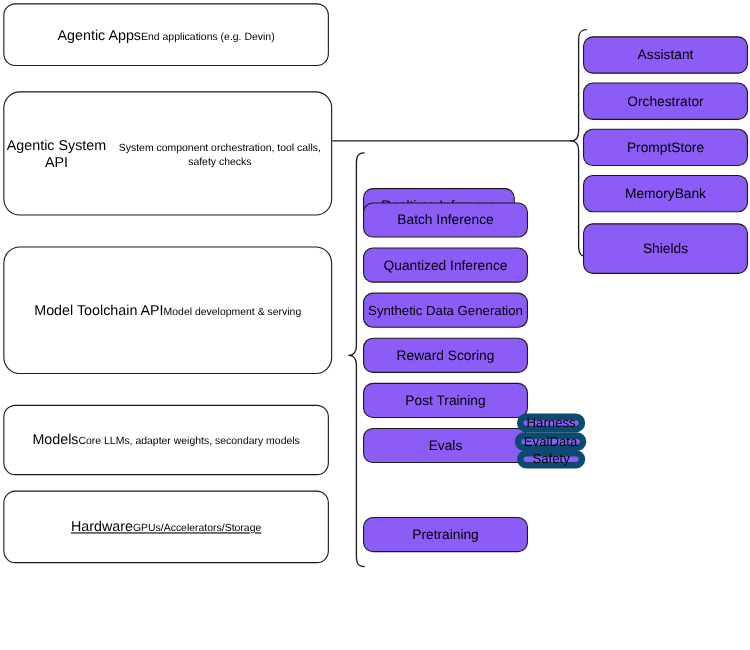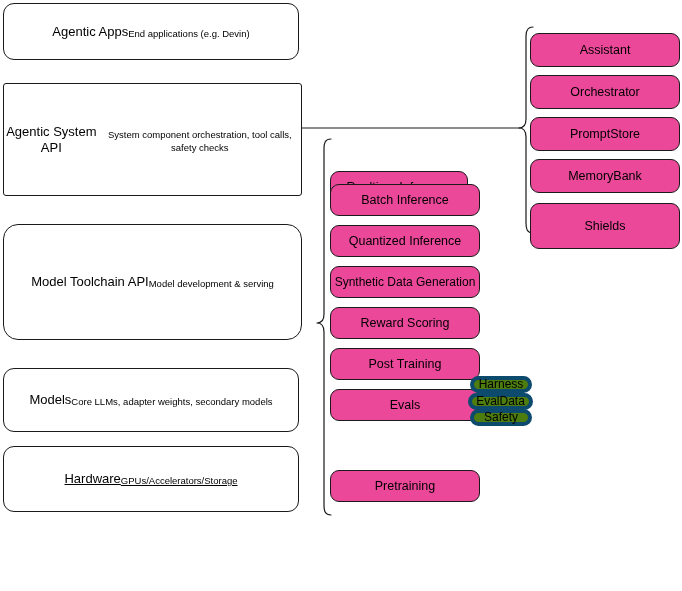--- a/index.html
+++ b/index.html
@@ -38,34 +38,34 @@
   .layer-sub {
     font-size: 9.5px;
     line-height: 13px;
     color: #000;
     margin-top: 3px;
   }
   .pill {
     position: absolute;
     box-sizing: border-box;
     border: 1px solid #1a1a1a;
-    background: #ec4899;
+    background: #8b5cf6;
     border-radius: 9px;
     display: flex;
     align-items: center;
     justify-content: center;
     font-size: 12.5px;
     line-height: 14px;
     color: #000;
   }
   .capsule {
     position: absolute;
     box-sizing: border-box;
-    border: 4px solid #0c4a6e;
-    background: #4d7c0f;
+    border: 6px solid #0c4a6e;
+    background: #8b5cf6;
     border-radius: 999px;
     display: flex;
     align-items: center;
     justify-content: center;
     font-size: 12px;
     line-height: 13px;
     color: #000;
     z-index: 5;
   }
   .brace {
@@ -82,21 +82,21 @@
 </head>
 <body>
 
 <div id="canvas">
 
   <div class="node" style="left:3px; top:3px; width:296px; height:57px;">
     <div class="layer-title">Agentic Apps</div>
     <div class="layer-sub">End applications (e.g. Devin)</div>
   </div>
 
-  <div class="node" style="left:3px; top:83px; width:299px; height:113px; border-radius:3px;">
+  <div class="node" style="left:3px; top:83px; width:299px; height:113px; border-radius:15px;">
     <div class="layer-title">Agentic System API</div>
     <div class="layer-sub">System component orchestration, tool calls, safety checks</div>
   </div>
 
   <div class="node" style="left:3px; top:224px; width:299px; height:116px; border-radius:15px;">
     <div class="layer-title">Model Toolchain API</div>
     <div class="layer-sub">Model development &amp; serving</div>
   </div>
 
   <div class="node" style="left:3px; top:368px; width:296px; height:64px;">

